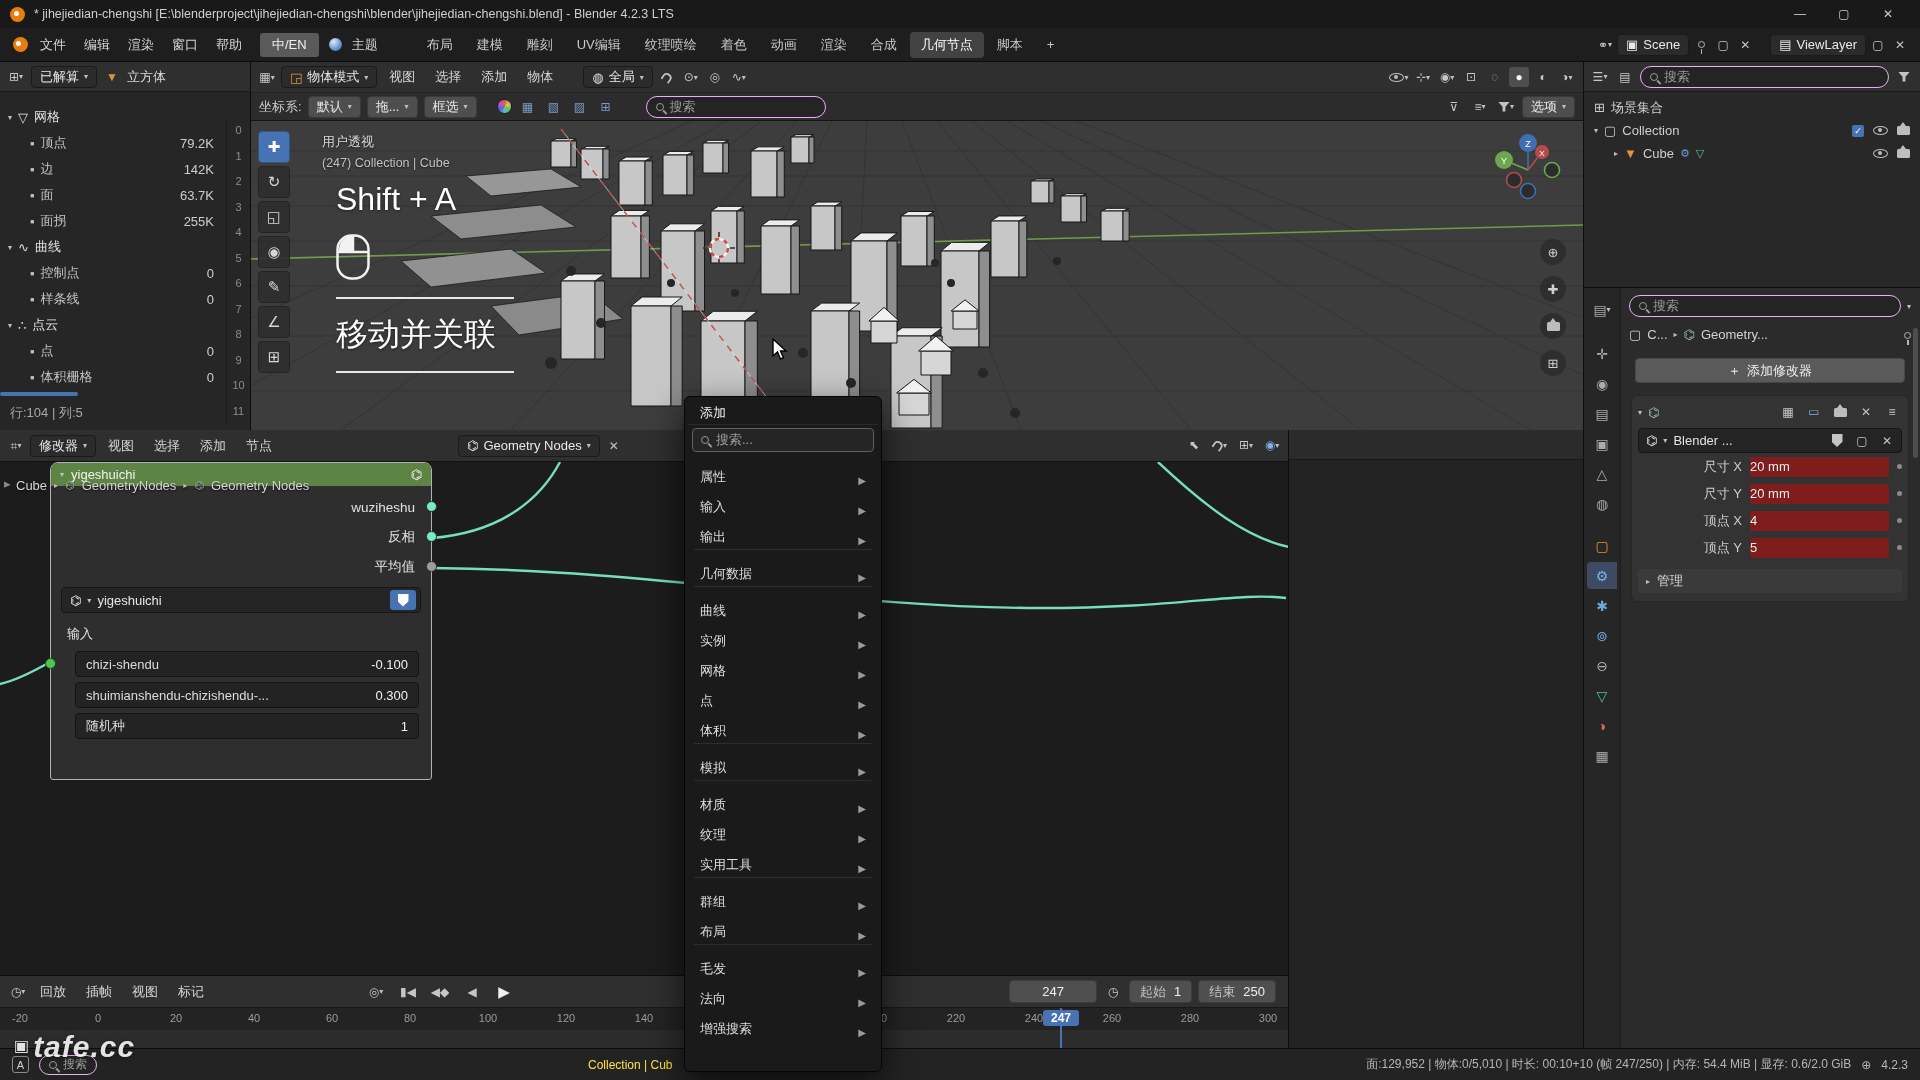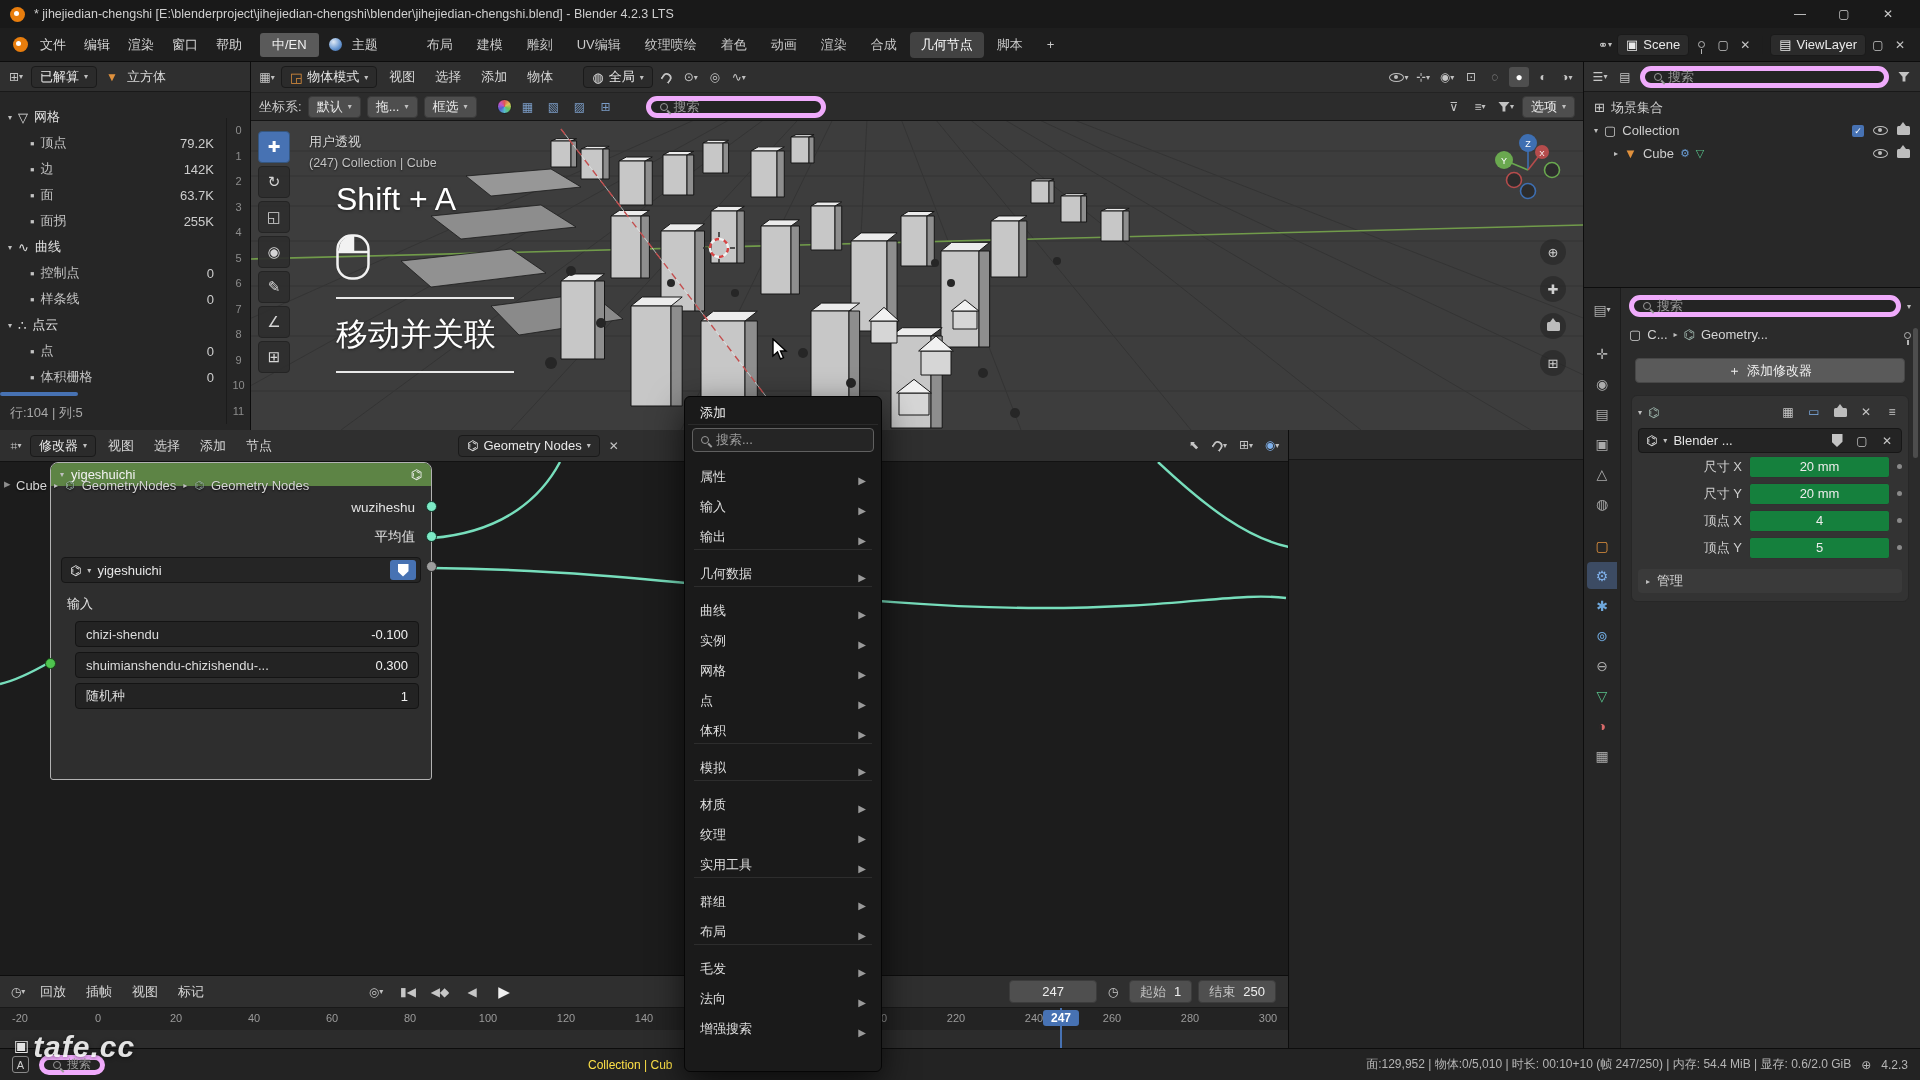--- a/index.html
+++ b/index.html
@@ -9,21 +9,21 @@
   .grow{flex:1}
   .nowrap{white-space:nowrap}
   
   .pill{display:inline-flex;align-items:center;gap:5px;background:#4e4e4e;border:1px solid #3a3a3a;
     border-radius:4px;height:22px;padding:0 8px;color:#e8e8e8;white-space:nowrap}
   .pill.dark{background:#2b2b2b;border-color:#1a1a1a}
   .cv{font-size:8px;color:#c0c0c0}
   .menu-txt{padding:0 8px;color:#d6d6d6;white-space:nowrap}
   .ib{display:inline-flex;align-items:center;justify-content:center;min-width:20px;height:20px;color:#c6c6c6;font-size:12px}
   .sep{width:1px;height:18px;background:#1d1d1d;margin:0 5px}
-  .srch{display:inline-flex;align-items:center;gap:6px;background:#242424;border:5px solid #f0abfc;
+  .srch{display:inline-flex;align-items:center;gap:6px;background:#242424;border:1px solid #f0abfc;
     border-radius:11px;height:22px;padding:0 9px;color:#9a9a9a;white-space:nowrap}
   .i-search{width:8px;height:8px;border:1.5px solid #9a9a9a;border-radius:50%;position:relative;flex:none;display:inline-block}
   .i-search::after{content:"";position:absolute;width:1.5px;height:5px;background:#9a9a9a;left:7px;top:6px;transform:rotate(-45deg)}
   .i-eye{width:15px;height:9px;border:1.3px solid #bdbdbd;border-radius:50%;position:relative;display:inline-block}
   .i-eye::after{content:"";position:absolute;width:4px;height:4px;border-radius:50%;background:#bdbdbd;left:4px;top:1.2px}
   .i-cam{width:13px;height:9px;background:#bdbdbd;border-radius:1.5px;position:relative;display:inline-block}
   .i-cam::before{content:"";position:absolute;left:3px;top:-4px;border-left:3.5px solid transparent;border-right:3.5px solid transparent;border-bottom:4px solid #bdbdbd}
   .i-chk{width:12px;height:12px;border-radius:2px;background:#4772b3;color:#fff;font-size:9px;
     display:inline-flex;align-items:center;justify-content:center}
   .i-funnel{width:12px;height:10px;background:#c2c2c2;display:inline-block;
@@ -62,21 +62,21 @@
   .ss-status{position:absolute;left:10px;bottom:8px;color:#a8a8a8}
   
   #viewport{left:251px;top:62px;width:1332px;height:368px;position:absolute}
   #vp-h1{height:30px;background:#2f2f2f;display:flex;align-items:center;padding:0 6px;gap:4px}
   #vp-h2{height:29px;background:#2c2c2c;display:flex;align-items:center;padding:0 8px;gap:6px;border-top:1px solid #232323;border-bottom:1px solid #151515}
   #vp-canvas{position:relative;width:1332px;height:309px;background:#3d3d3d;overflow:hidden}
   .vp-tools{position:absolute;left:7px;top:10px;display:flex;flex-direction:column;gap:3px;z-index:6}
   .vp-tool{width:32px;height:32px;border-radius:4px;background:rgba(46,46,46,.92);border:1px solid #242424;
     color:#d5d5d5;display:flex;align-items:center;justify-content:center;font-size:15px}
   .vp-tool.active{background:#4772b3;color:#fff;border-color:#35567f}
-  .vp-info{position:absolute;left:58px;top:12px;z-index:5;color:#dadada;text-shadow:0 1px 2px rgba(0,0,0,.6)}
+  .vp-info{position:absolute;left:71px;top:12px;z-index:5;color:#dadada;text-shadow:0 1px 2px rgba(0,0,0,.6)}
   .vp-info .l2{color:#c3c3c3;margin-top:5px;font-size:12.5px}
   .hint{position:absolute;left:85px;top:60px;z-index:5;color:#fff;text-shadow:0 1px 3px rgba(0,0,0,.5)}
   .hint .key{font-size:32px;font-weight:400}
   .hint .uline{width:178px;height:2px;background:#e9e9e9;margin:14px 0}
   .hint .act{font-size:32px;margin:10px 0 14px}
   .navball{position:absolute;right:12px;top:6px;z-index:6}
   .navbtns{position:absolute;right:17px;top:118px;display:flex;flex-direction:column;gap:11px;z-index:6}
   .navbtn{width:26px;height:26px;border-radius:50%;background:rgba(35,35,35,.55);color:#d0d0d0;
     display:flex;align-items:center;justify-content:center;font-size:13px}
   
@@ -118,22 +118,22 @@
   .ptab.active{background:#3c4b63;color:#7fb0ea}
   .pcontent{position:absolute;left:37px;top:0;width:300px;height:100%;padding:7px 10px 0 8px}
   .pcrumb{display:flex;align-items:center;gap:6px;margin-top:10px;color:#d3d3d3}
   .addmod{margin:16px 6px 0;height:25px;background:#5a5a5a;border:1px solid #474747;border-radius:4px;
     display:flex;align-items:center;justify-content:center;gap:6px;color:#f0f0f0}
   .modpanel{margin:12px 2px 0;background:#333;border:1px solid #272727;border-radius:6px;padding:4px 6px 8px}
   .mod-head{display:flex;align-items:center;gap:6px;height:24px;color:#d8d8d8}
   .mod-data{height:25px;background:#242424;border:1px solid #171717;border-radius:4px;display:flex;align-items:center;gap:6px;padding:0 4px 0 7px;margin-top:4px;color:#e4e4e4}
   .prow{display:flex;align-items:center;gap:7px;height:27px}
   .prow .plab{width:104px;text-align:right;color:#cfcfcf;flex:none}
-  .pfield{flex:1;height:22px;background:#15803d;border:1px solid #313131;border-radius:3px;
-    display:flex;align-items:center;justify-content:center;color:#ececec}
+  .pfield{flex:1;height:22px;background:#7f1d1d;border:1px solid #313131;border-radius:3px;
+    display:flex;align-items:center;justify-content:flex-start;color:#ececec}
   .manage{margin-top:8px;height:24px;background:#3a3a3a;border-radius:4px;display:flex;align-items:center;gap:7px;padding:0 8px;color:#d5d5d5}
   .pscroll{position:absolute;right:2px;top:40px;width:5px;height:130px;background:#4d4d4d;border-radius:3px}
   
   #timeline{left:0;top:975px;width:1288px;height:73px;background:#262626;border-top:1px solid #0d0d0d;position:absolute}
   #tl-h{height:32px;background:#2f2f2f;display:flex;align-items:center;padding:0 8px;gap:4px;border-bottom:1px solid #191919}
   .tl-play{display:flex;align-items:center;gap:12px;margin-left:150px;color:#d6d6d6}
   .tl-fields{margin-left:auto;display:flex;align-items:center;gap:6px;margin-right:4px}
   .tl-field{height:23px;background:#4f4f4f;border:1px solid #3c3c3c;border-radius:4px;display:flex;align-items:center;padding:0 10px;gap:8px;color:#eee}
   #tl-ruler{position:relative;height:40px;background:#232323;overflow:hidden}
   #tl-ruler .band{position:absolute;left:0;right:0;top:22px;bottom:0;background:#2c2c2c}
@@ -577,20 +577,21 @@
     <span>Geometry Nodes</span>
   </div>
   <div class="gn-node">
     <div class="gn-head">
       <span class="cv">▾</span>
       <span>yigeshuichi</span>
       <span style="margin-left:auto">⌬</span>
     </div>
     <div style="padding-top:6px">
       <div class="gn-out">wuziheshu</div>
+      <div class="gn-out">反相</div>
       <div class="gn-out">平均值</div>
     </div>
     <span class="sock" style="right:-6px;top:38px"></span>
     <span class="sock" style="right:-6px;top:68px"></span>
     <span class="sock gray" style="right:-6px;top:98px"></span>
     <div class="gn-data">
       <span>⌬</span>
         <span class="cv">▾</span>
       <span>yigeshuichi</span>
       <span class="gn-shield">

